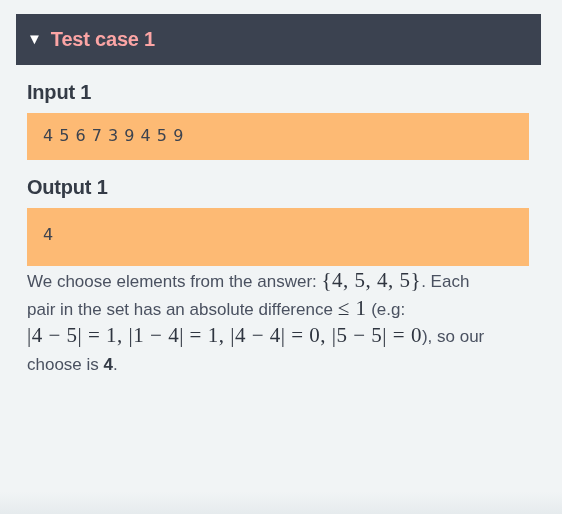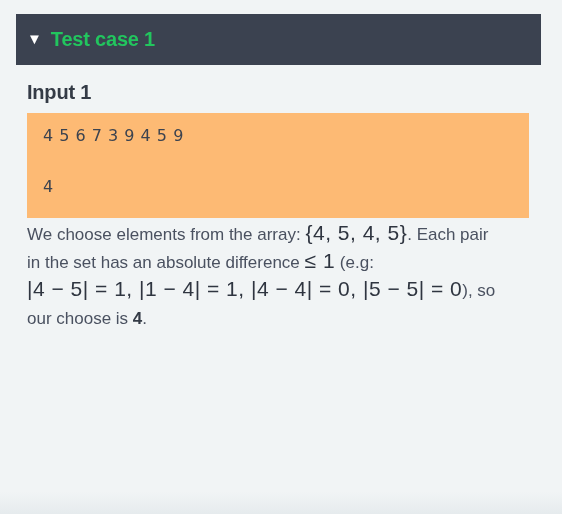--- a/index.html
+++ b/index.html
@@ -37,21 +37,21 @@
     line-height: 1;
     margin-right: 9px;
     display: inline-block;
     transform: translateY(-1px);
   }
 
   .testcase-title {
     font-size: 20px;
     font-weight: bold;
     letter-spacing: -0.2px;
-    color: #22c55e;
+    color: #fca5a5;
     text-align: center;
   }
 
   .card-body {
     padding: 0 0 0 11px;
     background: transparent;
   }
 
   .section-heading {
     font-size: 20px;
@@ -84,21 +84,21 @@
     width: 470px;
     margin-top: 2px;
   }
 
   .explanation b {
     color: #343b46;
     font-weight: bold;
   }
 
   .katex-math {
-    font-family: Liberation Sans, sans-serif;
+    font-family: Liberation Serif, serif;
     font-size: 21px;
     color: #2f3540;
     letter-spacing: 0.5px;
     line-height: 1;
   }
 
   .katex-math.block-line {
     display: inline-block;
     margin: 2px 0 -2px 0;
   }
@@ -121,26 +121,27 @@
     <span class="toggle-triangle">▼</span>
     <span class="testcase-title">Test case 1</span>
   </div>
 
   <div class="card-body">
 
     <div class="section-heading">Input 1</div>
 
     <div class="io-box input-box">4  5  6  7  3  9  4  5  9</div>
 
+    <div class="section-heading">Output 1</div>
 
     <div class="io-box output-box">4</div>
 
 
     <div class="explanation">
-      <span>We choose elements from the array:</span>
+      <span>We choose elements from the answer:</span>
       <span class="katex-math block-line">{4, 5, 4, 5}</span><span>. Each pair in the set has an absolute difference</span>
       <span class="katex-math">≤ 1</span>
       <span>(e.g:</span>
       <span class="katex-math block-line">|4 − 5| = 1, |1 − 4| = 1, |4 − 4| = 0, |5 − 5| = 0</span><span>), so our choose is </span><b>4</b><span>.</span>
     </div>
 
   </div>
 </div>
 
 <div class="bottom-fade"></div>

